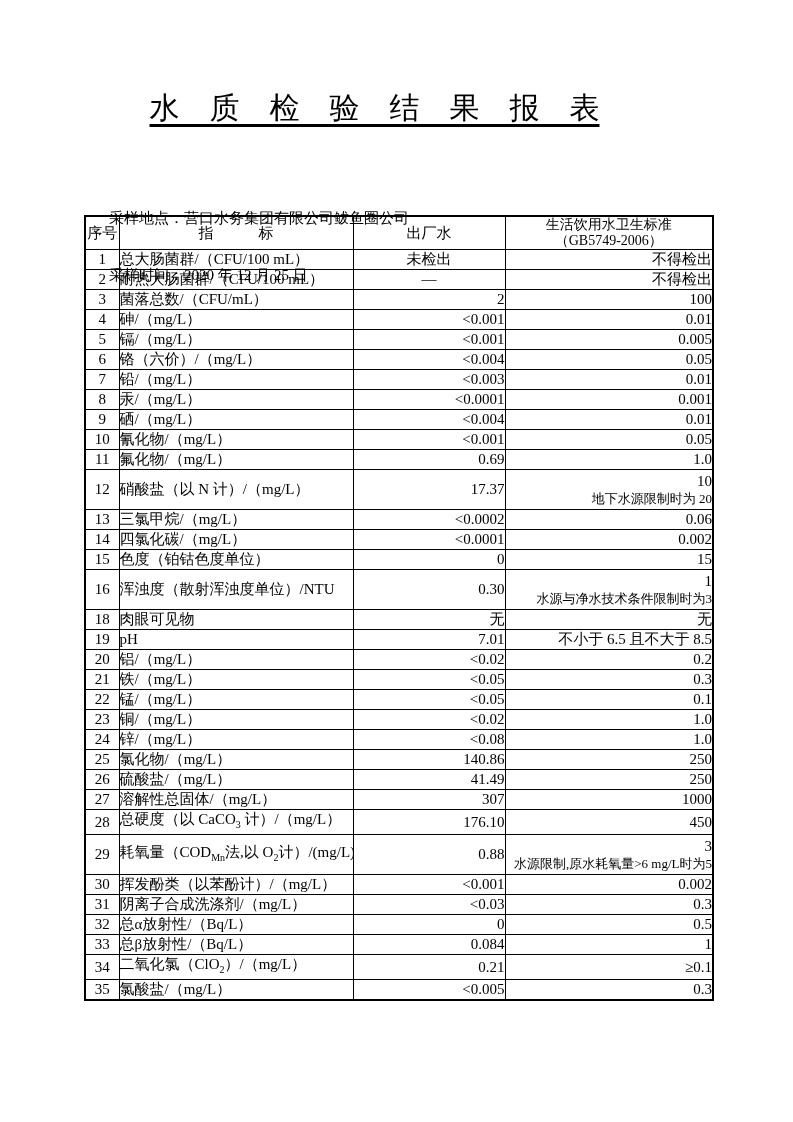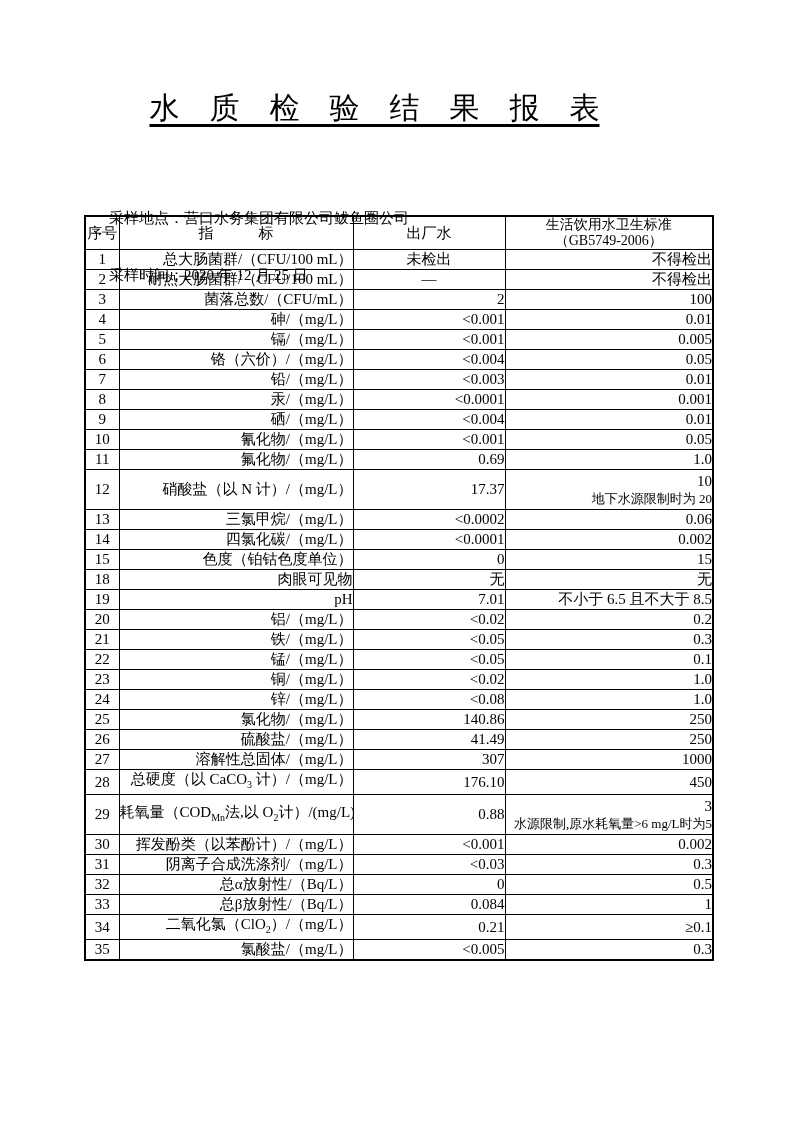--- a/index.html
+++ b/index.html
@@ -55,21 +55,21 @@
     overflow: hidden;
     vertical-align: middle;
     white-space: nowrap;
   }
   tr.hdr { height: 33px; }
   tr.hdr th { text-align: center; }
   tr.hdr .std-line { display: block; font-size: 14px; line-height: 16px; }
   tbody tr { height: 20px; }
   tbody tr.tall { height: 40px; }
   td.no { text-align: center; }
-  td.label { text-align: right; padding-left: 4px; }
+  td.label { text-align: left; padding-left: 4px; }
   td.label sub { font-size: 10px; }
   td.value { text-align: right; padding-right: 8px; }
   td.value.center { text-align: center; padding-right: 0; }
   td.standard { text-align: right; padding-right: 5px; }
   td.standard .line2 {
     display: block;
     font-size: 13px;
     line-height: 16px;
   }
 </style>
@@ -187,20 +187,26 @@
           <td class="label">四氯化碳/（mg/L）</td>
           <td class="value">&lt;0.0001</td>
           <td class="standard">0.002</td>
         </tr>
         <tr>
           <td class="no">15</td>
           <td class="label">色度（铂钴色度单位）</td>
           <td class="value">0</td>
           <td class="standard">15</td>
         </tr>
+        <tr class="tall">
+          <td class="no">16</td>
+          <td class="label">浑浊度（散射浑浊度单位）/NTU</td>
+          <td class="value">0.30</td>
+          <td class="standard">1<span class="line2">水源与净水技术条件限制时为3</span></td>
+        </tr>
         <tr>
           <td class="no">18</td>
           <td class="label">肉眼可见物</td>
           <td class="value">无</td>
           <td class="standard">无</td>
         </tr>
         <tr>
           <td class="no">19</td>
           <td class="label">pH</td>
           <td class="value">7.01</td>

